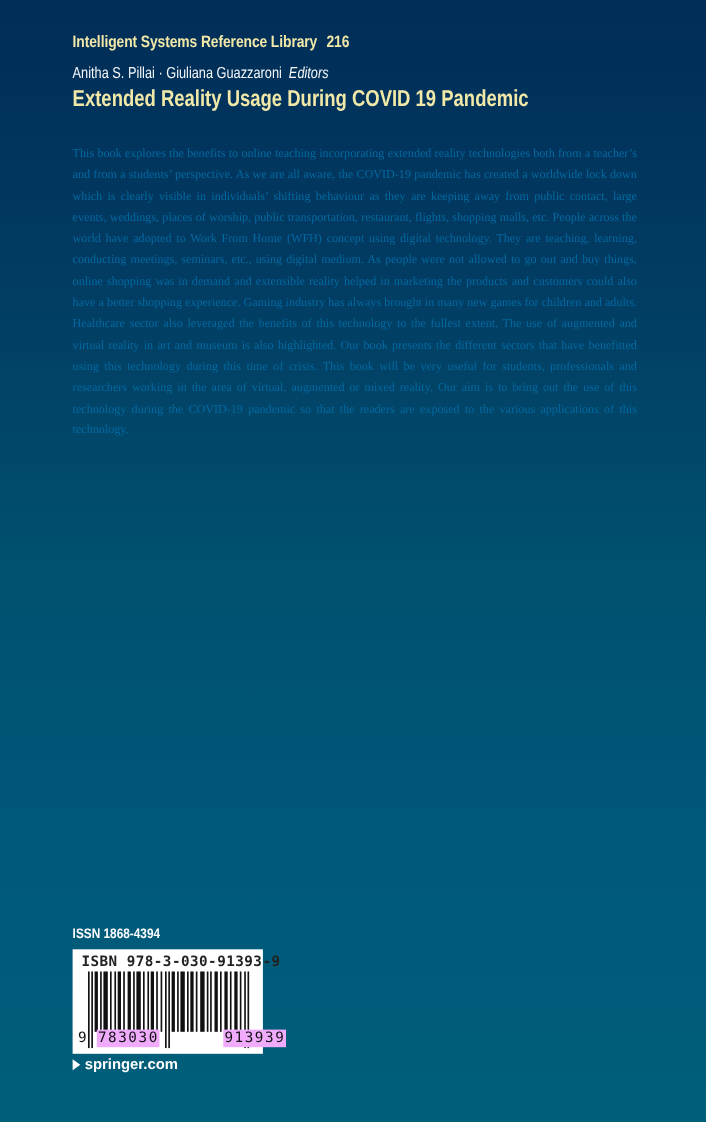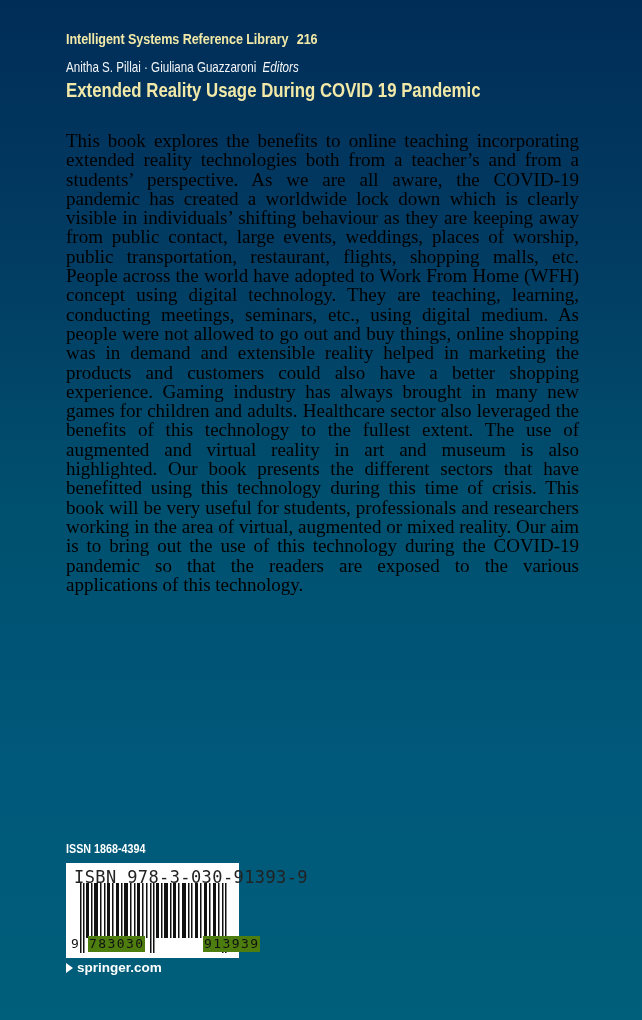--- a/index.html
+++ b/index.html
@@ -27,48 +27,48 @@
     .editors .role { font-style: italic; margin-left: 8px; }
     .title {
       position: absolute; left: 66px; top: 78px;
       font-family: "Liberation Sans", sans-serif;
       font-size: 21px; font-weight: bold; color: #f2e9a8;
       transform: scaleX(0.80); transform-origin: left top;
       white-space: nowrap;
     }
     .blurb {
       position: absolute; left: 66px; top: 131px; width: 513px;
-      font-size: 19px; line-height: 19.3px; color: #000000;
+      font-size: 11px; line-height: 19.3px; color: #0369a1;
       text-align: justify; margin: 0;
       hyphens: none;
     }
     .issn {
       position: absolute; left: 66px; top: 842px;
       font-family: "Liberation Sans", sans-serif;
       font-size: 12.5px; font-weight: bold; color: #ffffff;
       transform: scaleX(0.86); transform-origin: left top;
       white-space: nowrap;
     }
     .barcode-box {
       position: absolute; left: 66px; top: 863px; width: 173px; height: 95px;
       background: #ffffff; box-sizing: border-box;
     }
     .isbn-text {
       position: absolute; left: 8px; top: 4px;
-      font-family: "DejaVu Sans Mono", monospace; font-size: 17px; color: #222;
-      letter-spacing: 0.4px; white-space: nowrap;
+      font-family: "DejaVu Sans Mono", monospace; font-size: 13px; color: #222;
+      letter-spacing: 0.4px; white-space: nowrap; font-weight: bold;
     }
     .bars {
       position: absolute; left: 14px; top: 20px; width: 148px; height: 70px;
     }
     .bars svg { display: block; }
     .digits {
       position: absolute; top: 73px;
       font-family: "DejaVu Sans Mono", monospace; font-size: 13px; color: #111;
-      background: #4d7c0f; line-height: 16px; white-space: nowrap; letter-spacing: 1.4px;
+      background: #f0abfc; line-height: 16px; white-space: nowrap; letter-spacing: 1.4px;
     }
     .digit-lead { left: 5px; background: transparent; }
     .digit-g1 { left: 22px; padding: 0 1px; }
     .digit-g2 { left: 91px; padding: 0 1px; margin-left: 46px; }
     .springer {
       position: absolute; left: 66px; top: 960px;
       font-family: "Liberation Sans", sans-serif; font-size: 13.5px; font-weight: bold;
       color: #ffffff; text-decoration: none; white-space: nowrap;
       display: flex; align-items: center; gap: 4px;
     }

